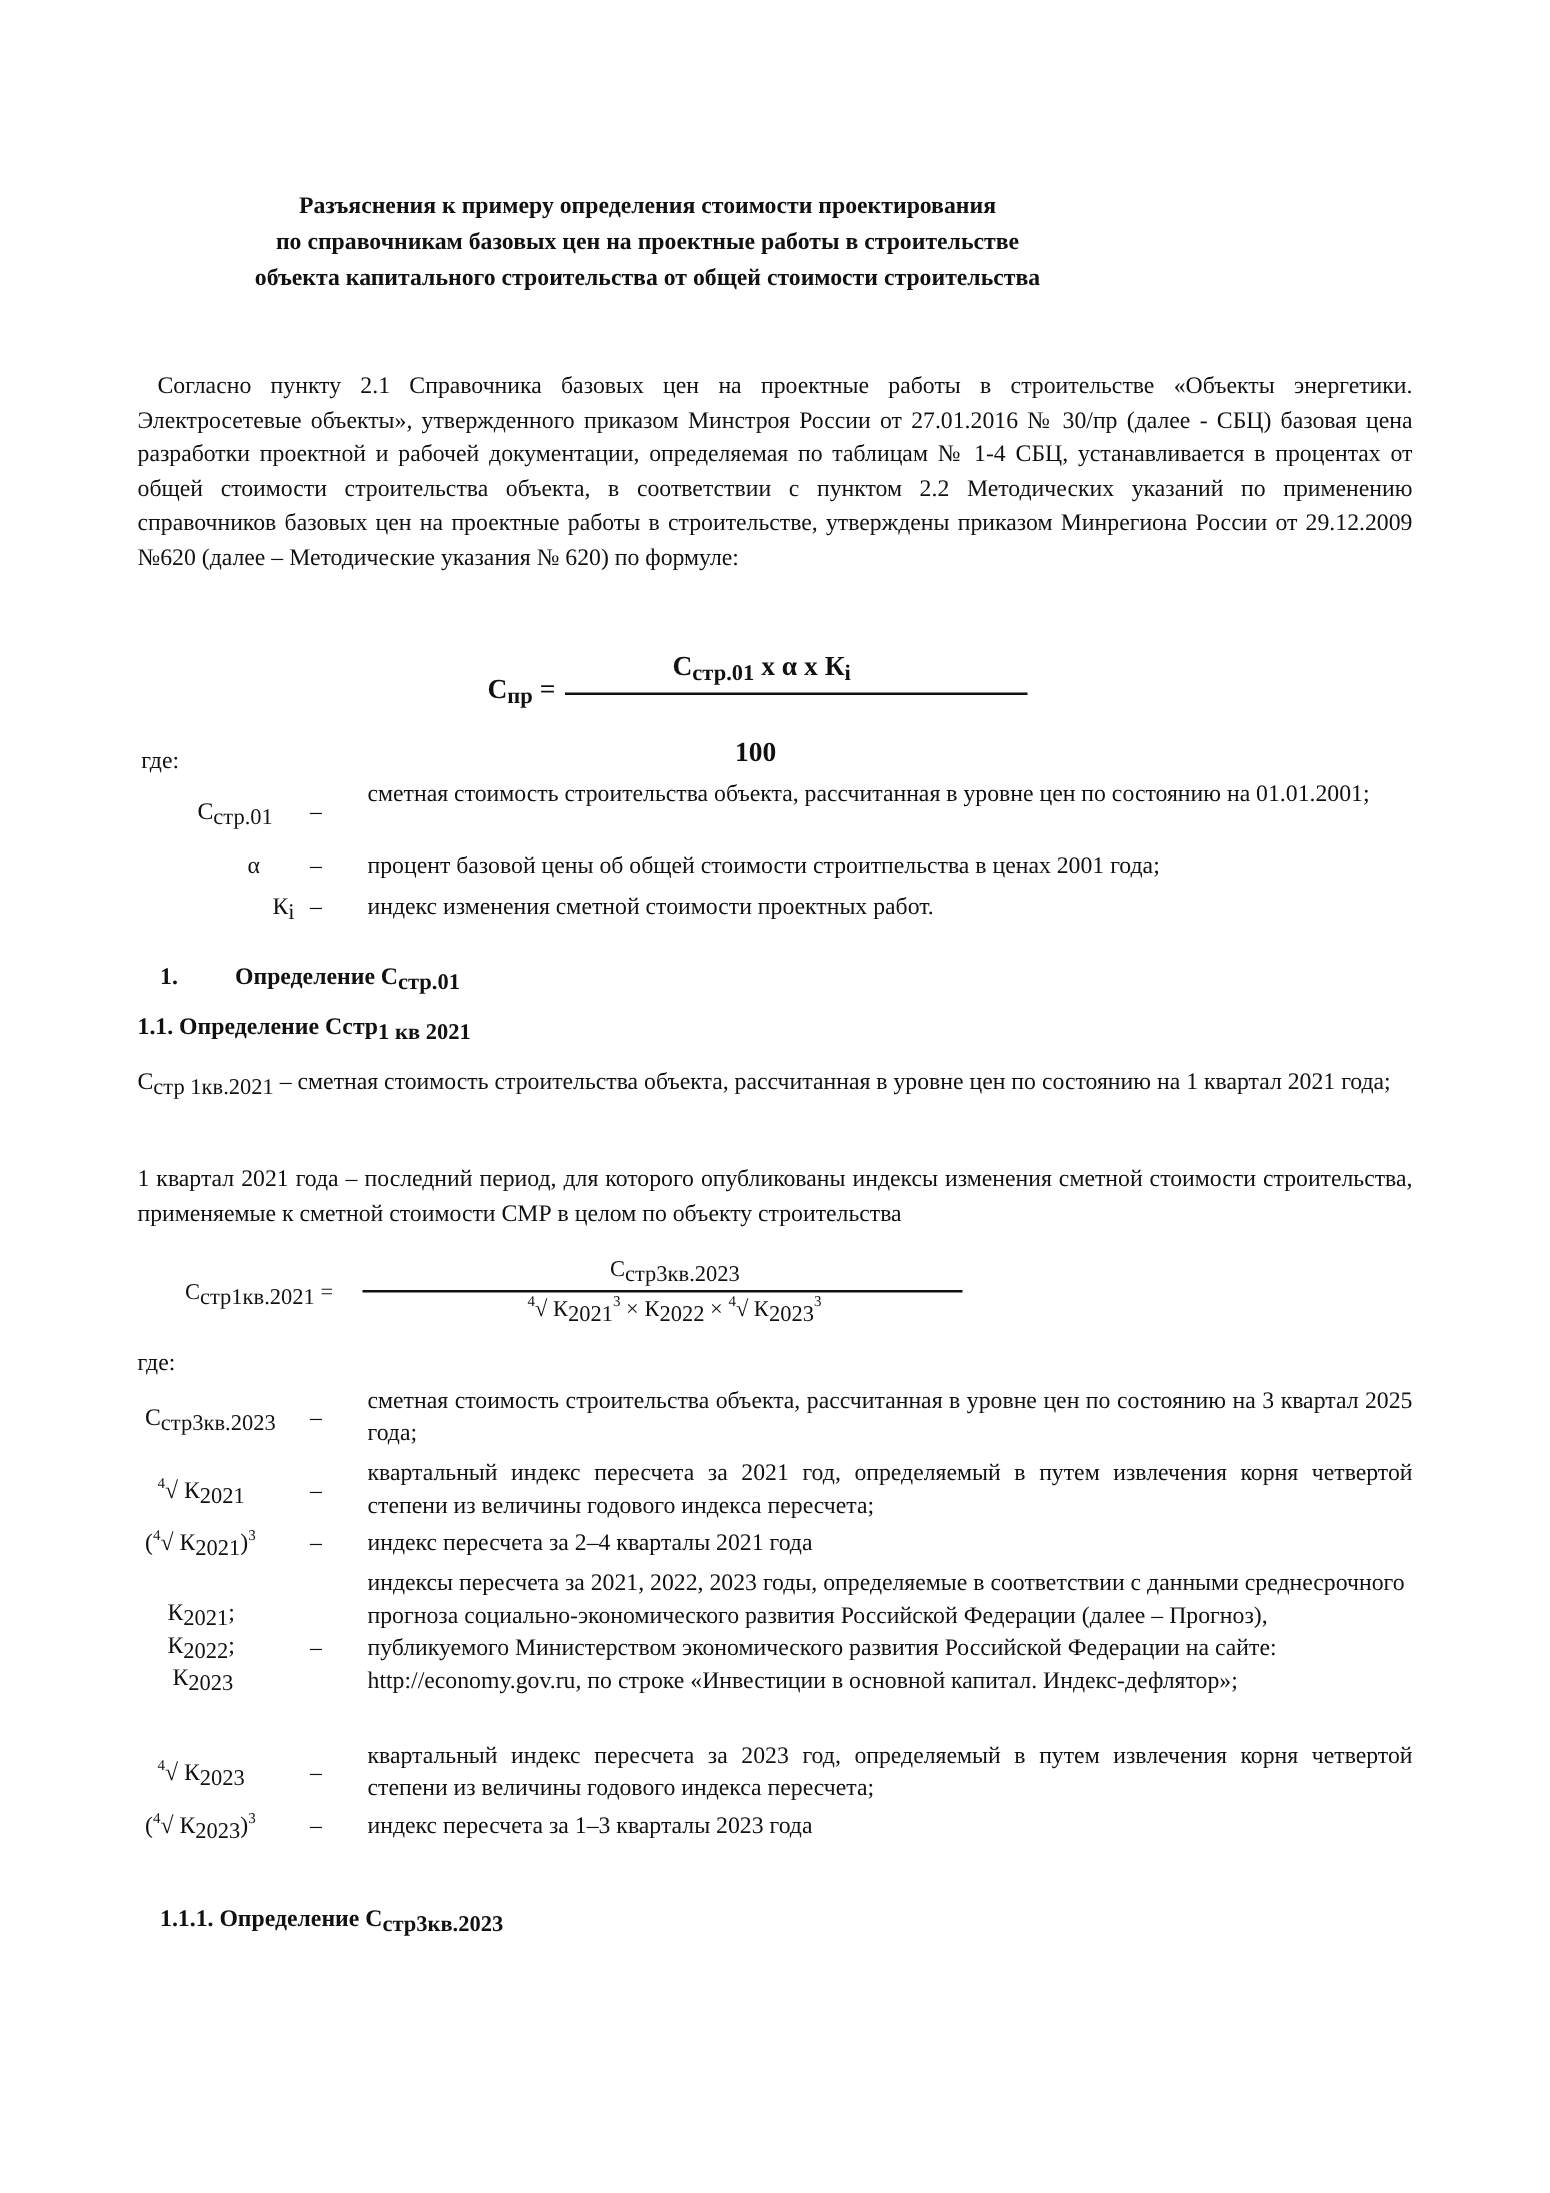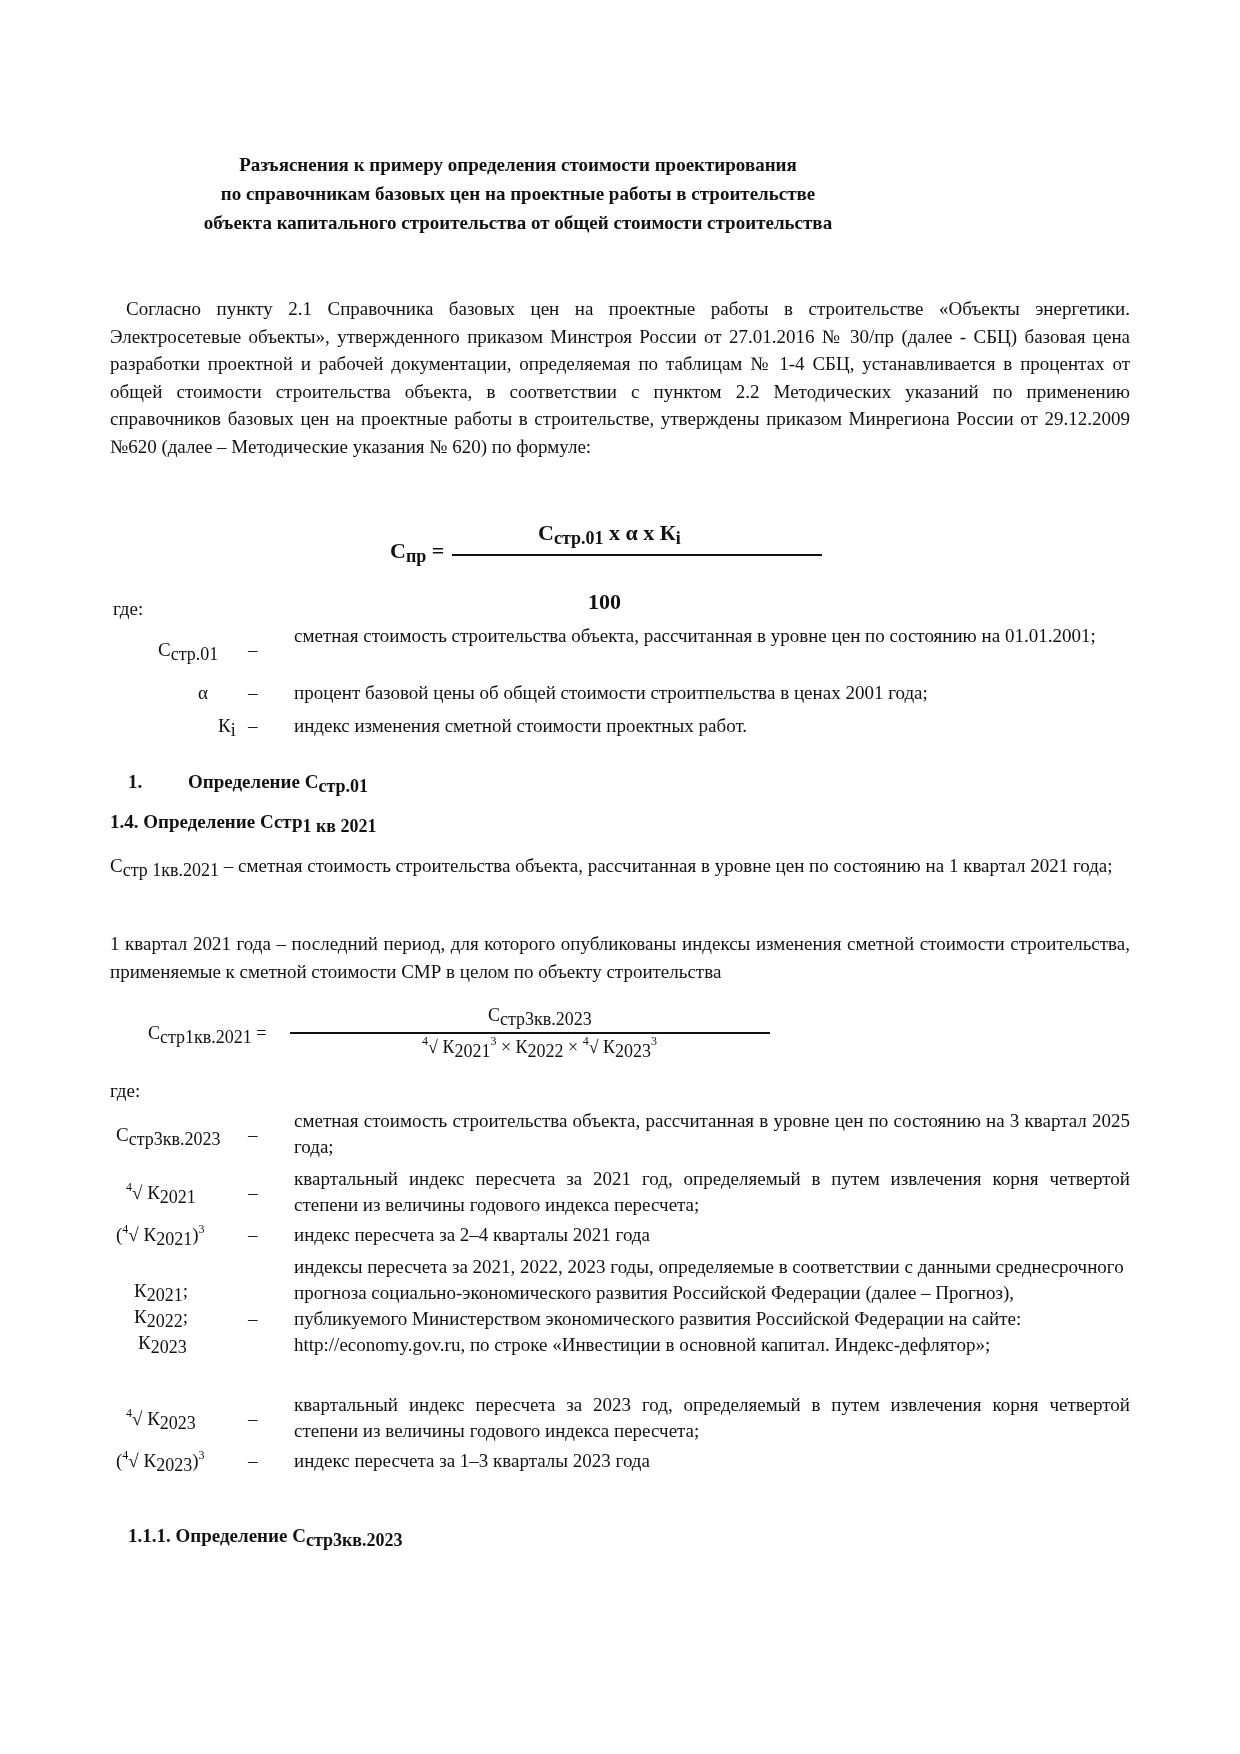--- a/index.html
+++ b/index.html
@@ -71,21 +71,21 @@
     <span class="sym" style="left:92px; top:0;margin-left:26px;"><span>К</span><sub>i</sub></span>
     <span class="dash" style="top:0;">–</span>
     <span class="txt" style="top:0;">индекс изменения сметной стоимости проектных работ.</span>
   </div>
 
   <div class="abs h1">
     <span class="n">1.</span><span>Определение С</span><sub>стр.01</sub>
   </div>
 
   <div class="abs h2">
-    <span>1.4. Определение Сстр</span><sub>1 кв 2021</sub>
+    <span>1.1. Определение Сстр</span><sub>1 кв 2021</sub>
   </div>
 
   <div class="abs para" style="top:852px;">
     <span>С</span><sub>стр 1кв.2021</sub><span> – сметная стоимость строительства объекта, рассчитанная в уровне цен по состоянию на 1 квартал 2021 года;</span>
   </div>
 
   <div class="abs para" style="top:930px;">1 квартал 2021 года – последний период, для которого опубликованы индексы изменения сметной стоимости строительства, применяемые к сметной стоимости СМР в целом по объекту строительства</div>
 
   <div class="abs f2">
     <div class="lhs"><span>С</span><sub>стр1кв.2021</sub><span> =</span></div>

